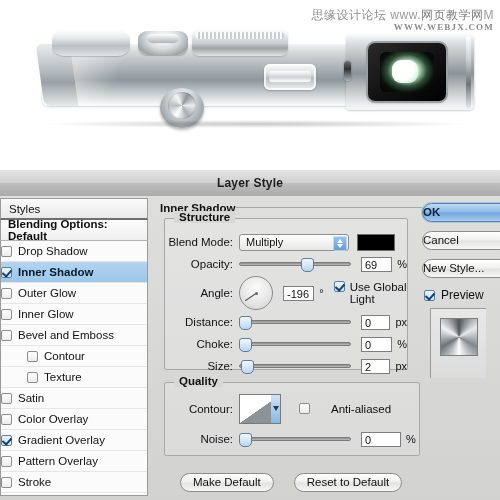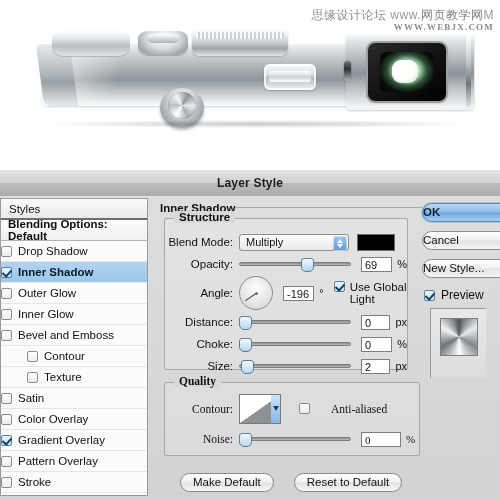--- a/index.html
+++ b/index.html
@@ -433,21 +433,21 @@
             <div class="lbl">Size:</div>
             <div class="slider">
               <div class="track"></div>
               <div class="knob" style="left:2px;"></div>
             </div>
             <div class="numbox">2</div>
             <span class="unit">px</span>
           </div>
         </div>
 
-        <div class="grp" style="position:absolute;left:6px;top:184px;right:2px;height:72px;font-family:Liberation Serif, serif;">
+        <div class="grp" style="position:absolute;left:6px;top:184px;right:2px;height:72px;">
           <span class="grp-legend">Quality</span>
 
           <div class="row" style="height:38px;margin-top:7px;">
             <div class="lbl">Contour:</div>
             <div class="contour-sw">
               <span class="pop"></span>
             </div>
             <div class="chk-inline" style="margin-left:18px;gap:16px;">
               <span class="cbx"></span>
               <span class="ctext">Anti-aliased</span>

